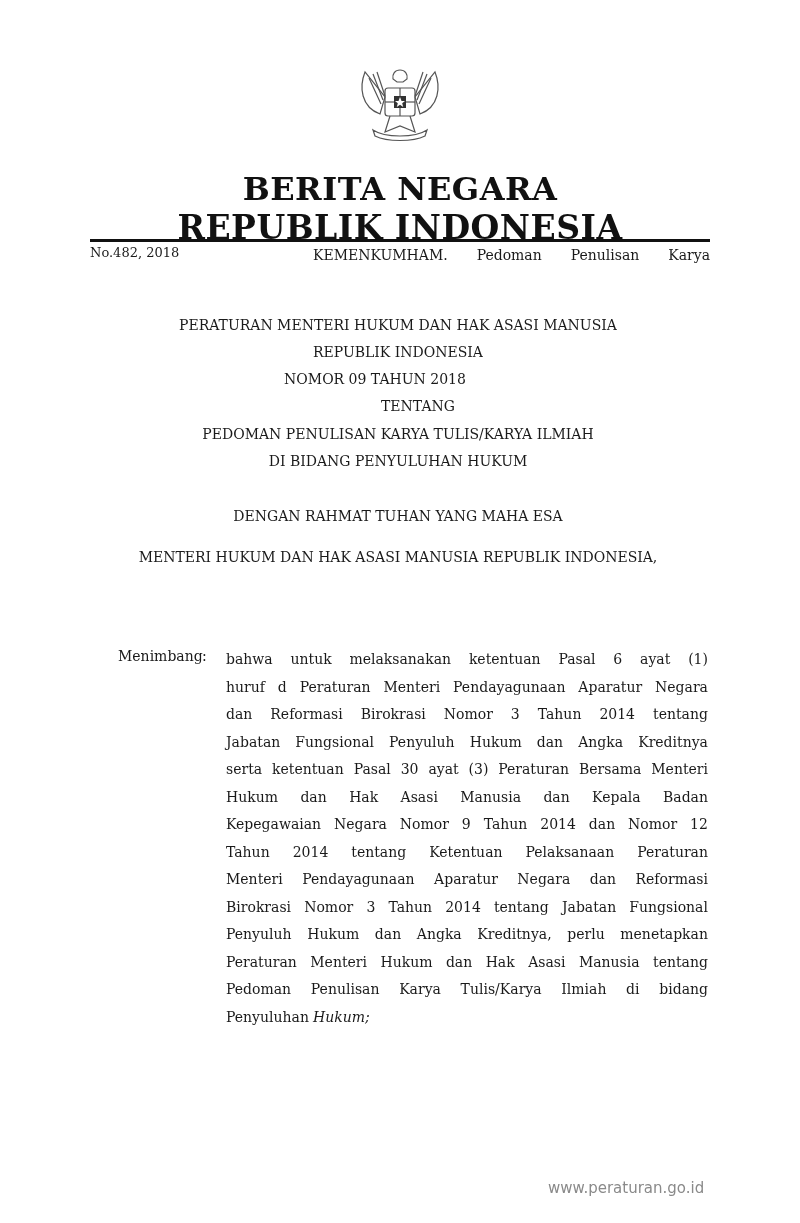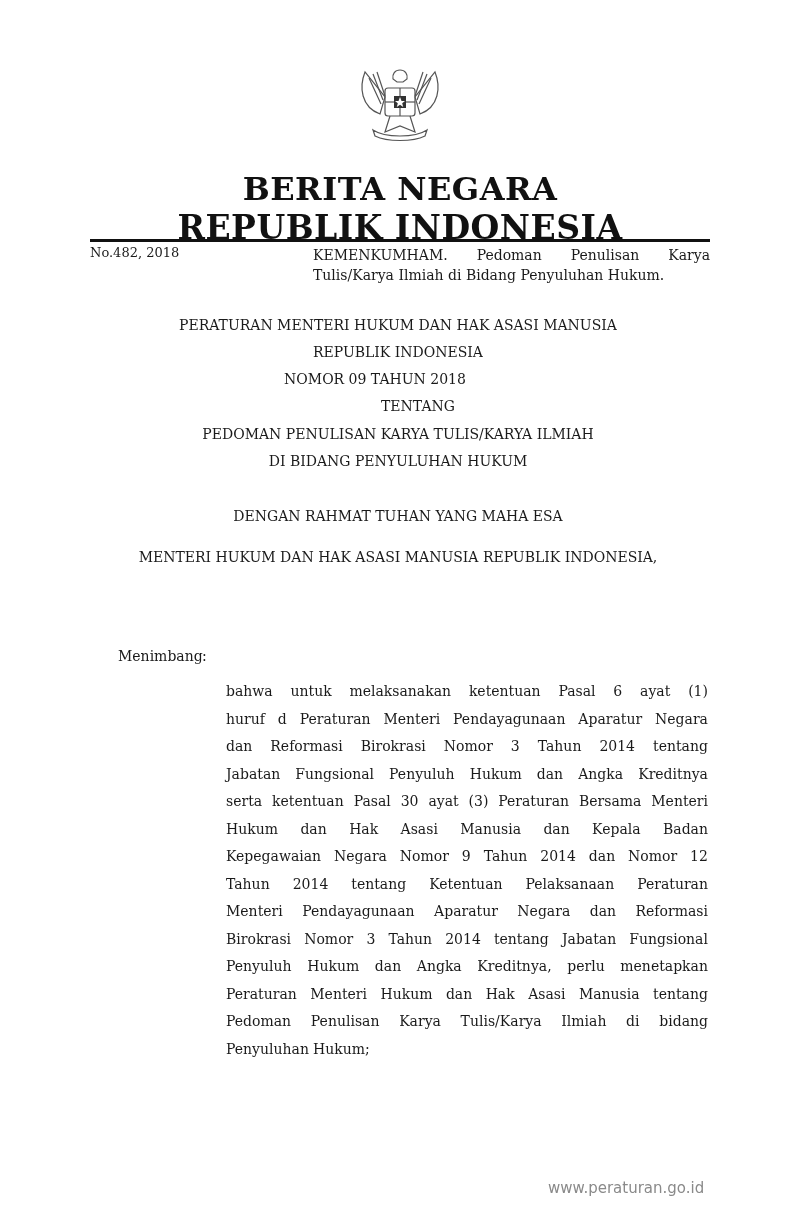--- a/index.html
+++ b/index.html
@@ -11,21 +11,21 @@
   .t1 { top:158px; font-size:32px; }
   .t2 { top:196px; font-size:33px; }
   .rule { position:absolute; left:90px; width:620px; top:239px; height:3px; background:#111; }
   .no { position:absolute; left:90px; top:245px; font-size:13px; }
   .subject { position:absolute; left:313px; top:245px; width:397px; font-size:14px; line-height:20px; text-align:justify; }
   .subject .l1 { display:flex; justify-content:space-between; }
   .center { position:absolute; left:0; width:796px; text-align:center; font-size:14px; }
   .row { position:absolute; font-size:14px; }
   .menimbang-label { left:92px; top:648px;margin-left:26px; }
   .colon { left:202px; top:648px; }
-  .body { position:absolute; left:226px; top:646px; width:482px; font-size:14px; line-height:27.5px;margin-top:32px; }
+  .body { position:absolute; left:226px; top:646px; width:482px; font-size:14px; line-height:27.5px; }
   .body .ln { display:flex; justify-content:space-between; height:27.5px; white-space:nowrap; }
   .body .ln.last { justify-content:flex-start; }
   .footer { position:absolute; left:548px; top:1179px; font-family:"DejaVu Sans", sans-serif; font-size:15px; color:#8a8a8a; }
 </style>
 </head>
 <body>
 
 <svg class="emblem" viewBox="0 0 110 100">
   <g fill="none" stroke="#555" stroke-width="1.2">
     <path d="M55 18 C50 18 47 22 48 27 L52 30 L58 30 L62 27 C63 22 60 18 55 18 Z"></path>
@@ -48,21 +48,20 @@
 <div class="rule"></div>
 
 <div class="no">No.482, 2018</div>
 <div class="subject">
   <div class="l1">
     <span>KEMENKUMHAM.</span>
     <span>Pedoman</span>
     <span>Penulisan</span>
     <span>Karya</span>
   </div>
-  <div>Tulis/Karya Ilmiah di Bidang Penyuluhan Hukum.</div>
 </div>
 
 <div class="center" style="top:317px">PERATURAN MENTERI HUKUM DAN HAK ASASI MANUSIA</div>
 <div class="center" style="top:344px">REPUBLIK INDONESIA</div>
 <div class="center" style="top:371px; left:-23px;">NOMOR 09 TAHUN 2018</div>
 <div class="center" style="top:398px; left:20px;">TENTANG</div>
 <div class="center" style="top:426px">PEDOMAN PENULISAN KARYA TULIS/KARYA ILMIAH</div>
 <div class="center" style="top:453px">DI BIDANG PENYULUHAN HUKUM</div>
 
 <div class="center" style="top:508px">DENGAN RAHMAT TUHAN YANG MAHA ESA</div>
@@ -191,17 +190,17 @@
       <span>Pedoman</span>
       <span>Penulisan</span>
       <span>Karya</span>
       <span>Tulis/Karya</span>
       <span>Ilmiah</span>
       <span>di</span>
       <span>bidang</span>
     </div>
     <div class="ln last">
       <span>Penyuluhan</span>
-      <span style="margin-left: 0.3em;">Hukum;</span>
+      <span style="margin-left: 0.3em; font-style: italic;">Hukum;</span>
     </div>
   </div>
 
 <div class="footer">www.peraturan.go.id</div>
 
 </body></html>

